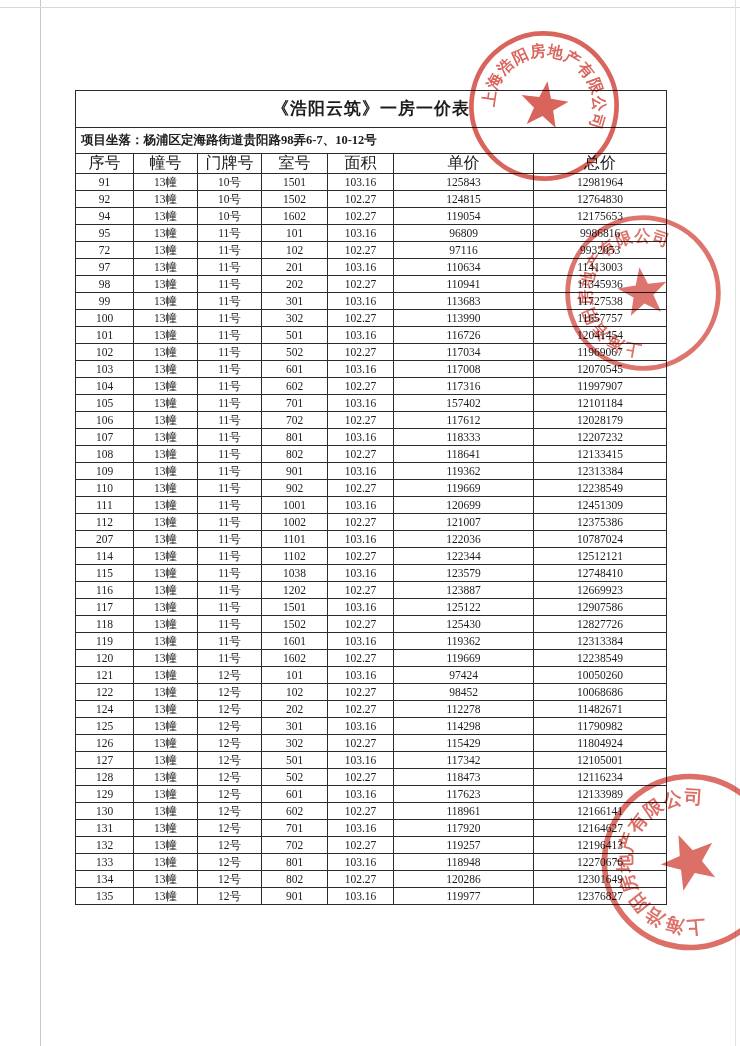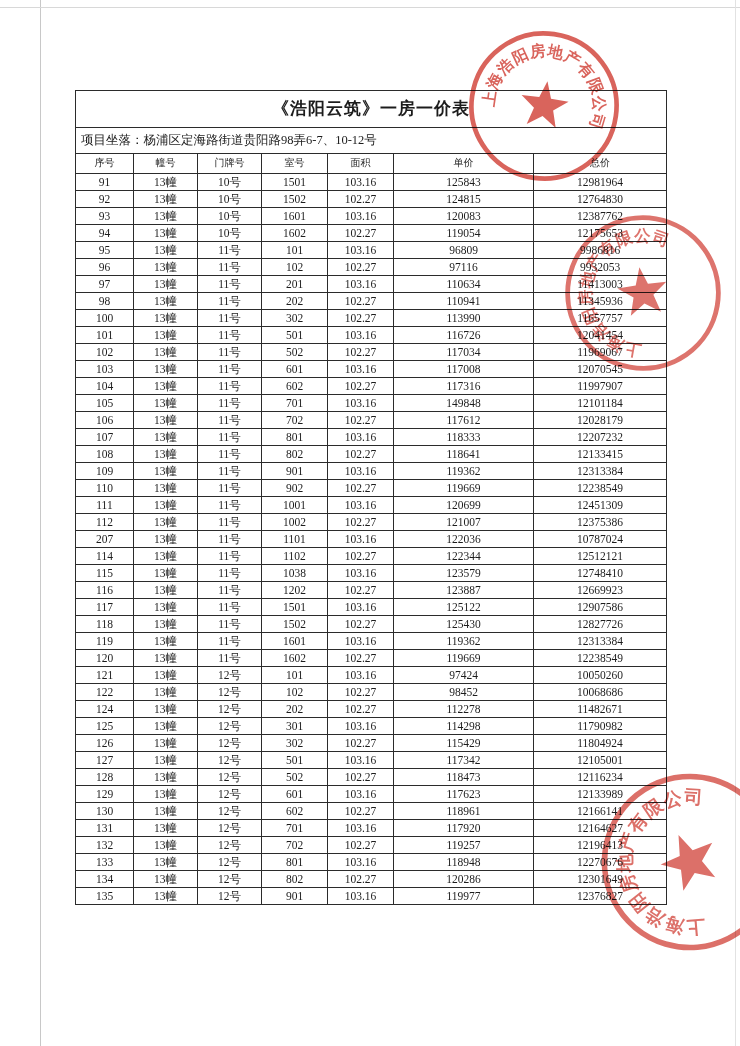--- a/index.html
+++ b/index.html
@@ -42,22 +42,23 @@
     font-size: 17px;
     font-weight: bold;
     height: 37px;
     letter-spacing: 1px;
   }
   .doc .loc-cell {
     text-align: left;
     font-size: 12.5px;
     height: 26px;
     padding-left: 5px;
-  }
-  .doc .head-row th { font-size: 10px; height: 20px; margin-top: 16px; }
+    font-weight: bold;
+  }
+  .doc .head-row th { font-size: 16px; height: 20px; margin-top: 16px; }
 
   
   .stamp {
     position: absolute;
     color: #cf382e;
     opacity: 0.78;
     mix-blend-mode: multiply;
     pointer-events: none;
   }
   .stamp text {
@@ -115,48 +116,39 @@
         <tr>
           <td>92</td>
           <td>13幢</td>
           <td>10号</td>
           <td>1502</td>
           <td>102.27</td>
           <td>124815</td>
           <td>12764830</td>
         </tr>
         <tr>
-          <td>93</td>
-          <td>13幢</td>
-          <td>10号</td>
-          <td>1601</td>
-          <td>103.16</td>
-          <td>120083</td>
-          <td>12387762</td>
-        </tr>
-        <tr>
           <td>94</td>
           <td>13幢</td>
           <td>10号</td>
           <td>1602</td>
           <td>102.27</td>
           <td>119054</td>
           <td>12175653</td>
         </tr>
         <tr>
           <td>95</td>
           <td>13幢</td>
           <td>11号</td>
           <td>101</td>
           <td>103.16</td>
           <td>96809</td>
           <td>9986816</td>
         </tr>
         <tr>
-          <td>96</td>
+          <td>72</td>
           <td>13幢</td>
           <td>11号</td>
           <td>102</td>
           <td>102.27</td>
           <td>97116</td>
           <td>9932053</td>
         </tr>
         <tr>
           <td>97</td>
           <td>13幢</td>
@@ -169,20 +161,29 @@
         <tr>
           <td>98</td>
           <td>13幢</td>
           <td>11号</td>
           <td>202</td>
           <td>102.27</td>
           <td>110941</td>
           <td>11345936</td>
         </tr>
         <tr>
+          <td>99</td>
+          <td>13幢</td>
+          <td>11号</td>
+          <td>301</td>
+          <td>103.16</td>
+          <td>113683</td>
+          <td>11727538</td>
+        </tr>
+        <tr>
           <td>100</td>
           <td>13幢</td>
           <td>11号</td>
           <td>302</td>
           <td>102.27</td>
           <td>113990</td>
           <td>11657757</td>
         </tr>
         <tr>
           <td>101</td>
@@ -219,21 +220,21 @@
           <td>102.27</td>
           <td>117316</td>
           <td>11997907</td>
         </tr>
         <tr>
           <td>105</td>
           <td>13幢</td>
           <td>11号</td>
           <td>701</td>
           <td>103.16</td>
-          <td>149848</td>
+          <td>157402</td>
           <td>12101184</td>
         </tr>
         <tr>
           <td>106</td>
           <td>13幢</td>
           <td>11号</td>
           <td>702</td>
           <td>102.27</td>
           <td>117612</td>
           <td>12028179</td>

